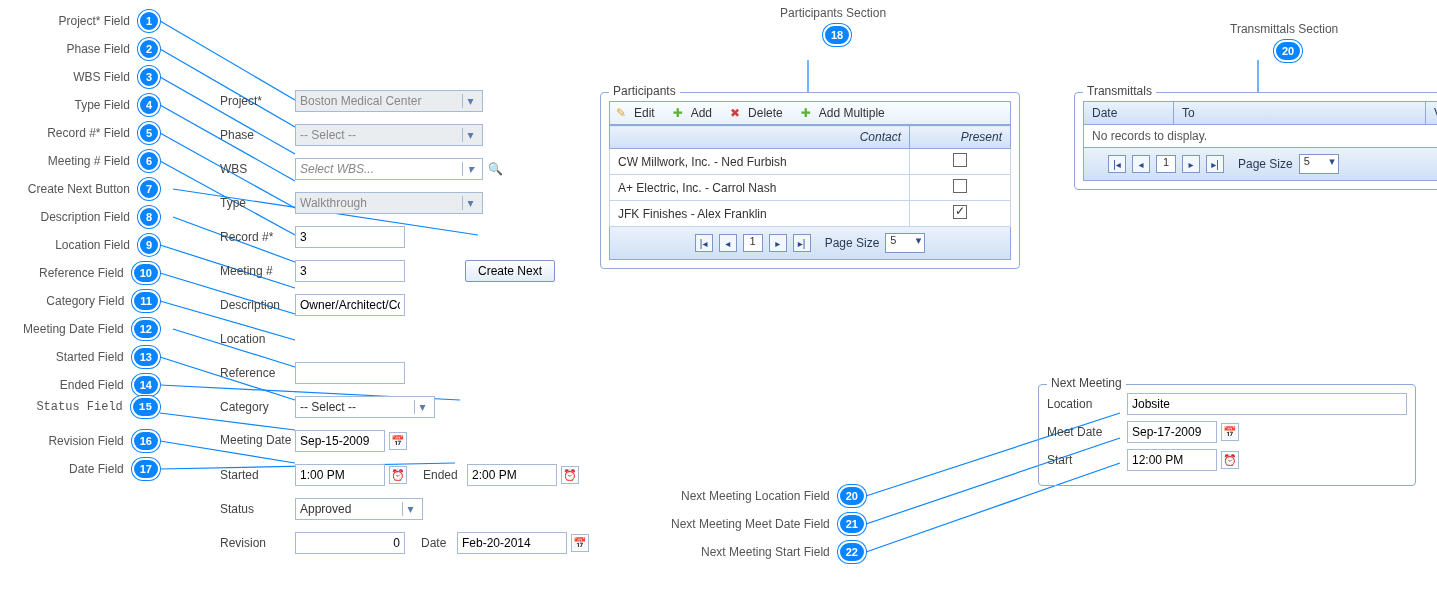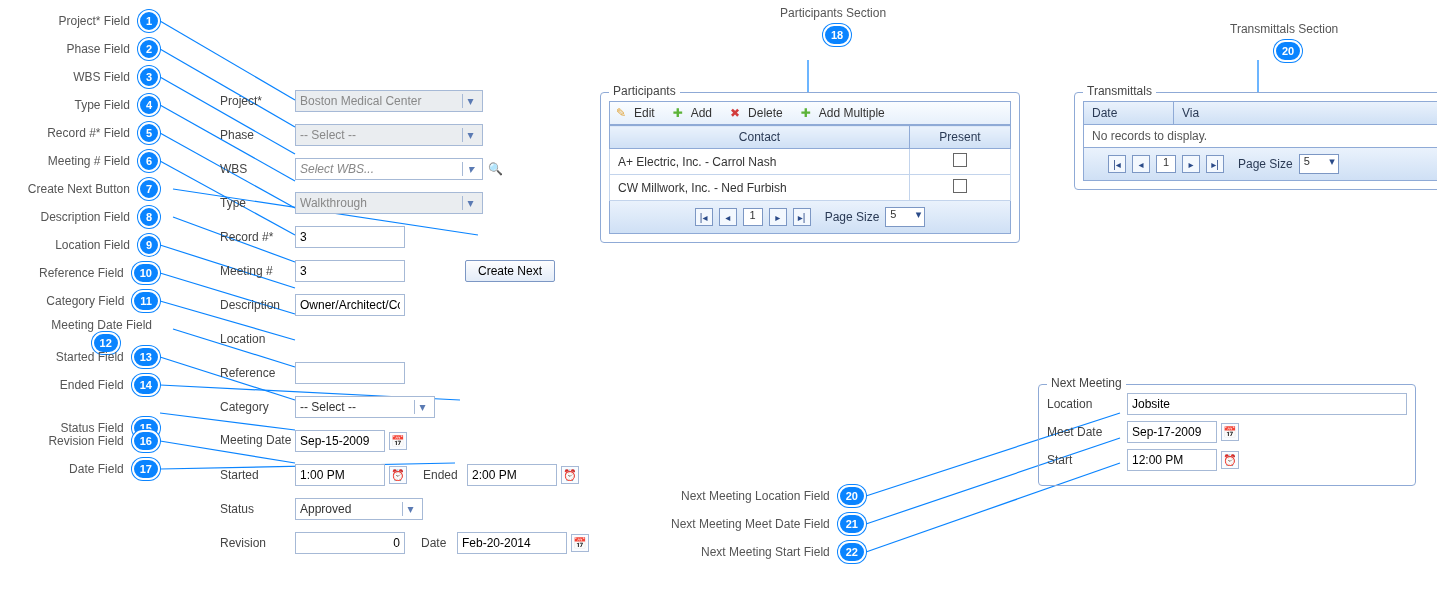--- a/index.html
+++ b/index.html
@@ -37,21 +37,21 @@
 
 
 .panel { position:absolute; border:1px solid #8faad6; border-radius:4px; padding:8px 8px 8px 8px;}
 .panel-title { position:absolute; top:-9px; left:8px; background:#fff; padding:0 4px; font-size:12px; color:#444;}
 .participants { left:600px; top:92px; width:420px; }
 .toolbar { border:1px solid #8faad6; background:linear-gradient(#fafdff,#e7f0fb); padding:4px 6px; display:flex; gap:18px; align-items:center;}
 .tbtn { display:flex; align-items:center; gap:4px; font-size:12px; color:#333; cursor:pointer;}
 .tbtn .ic{width:14px;height:14px;display:inline-block;}
 .ic-edit{color:#e0a030;} .ic-add{color:#5cb338;} .ic-del{color:#d23c3c;} .ic-addm{color:#5cb338;}
 table.grid{ width:100%; border-collapse:collapse; border:1px solid #8faad6; border-top:none;}
-table.grid th{ background:linear-gradient(#eaf2fc,#cfe0f5); border:1px solid #8faad6; text-align:center; padding:4px 8px; font-weight:normal; color:#2a3a55;}
+table.grid th{ background:linear-gradient(#eaf2fc,#cfe0f5); border:1px solid #8faad6; text-align:right; padding:4px 8px; font-weight:normal; color:#2a3a55;font-style:italic;}
 table.grid td{ border:1px solid #c3d4ec; padding:4px 8px; color:#333;}
 .pager{ border:1px solid #8faad6; border-top:none; background:linear-gradient(#eaf2fc,#cfe0f5); padding:6px; display:flex; align-items:center; justify-content:center; gap:6px;}
 .pgbtn{ width:18px;height:18px;border:1px solid #7c97c4;background:#f3f8fe;display:inline-flex;align-items:center;justify-content:center;font-size:10px;color:#2a4a88;cursor:pointer;}
 .pgnum{ width:20px;height:18px;border:1px solid #7c97c4;background:#fff;text-align:center;font-size:11px;}
 .pager-label{font-size:12px;color:#2a3a55;margin-left:8px;}
 .pgsel{ width:40px;height:20px;border:1px solid #7c97c4;background:#fff;font-size:11px;text-align:left;padding-left:4px;position:relative;}
 .pgsel:after{content:"▾";position:absolute;right:3px;color:#2a4a88;}
 
 
 .transmittals { left:1038px; top:92px; width:418px;margin-left:36px;}
@@ -141,33 +141,33 @@
       <span class="callout-badge">9</span>
     </div>
     <div class="callout" style="right: 1277px; top: 262px;">
       <span class="callout-label">Reference Field</span>
       <span class="callout-badge">10</span>
     </div>
     <div class="callout" style="right: 1277px; top: 290px;">
       <span class="callout-label">Category Field</span>
       <span class="callout-badge">11</span>
     </div>
-    <div class="callout" style="right: 1277px; top: 318px; flex-direction: column;">
+    <div class="callout" style="right: 1277px; top: 318px;">
       <span class="callout-label">Meeting Date Field</span>
       <span class="callout-badge">12</span>
     </div>
     <div class="callout" style="right: 1277px; top: 346px;">
       <span class="callout-label">Started Field</span>
       <span class="callout-badge">13</span>
     </div>
     <div class="callout" style="right: 1277px; top: 374px;">
       <span class="callout-label">Ended Field</span>
       <span class="callout-badge">14</span>
     </div>
-    <div class="callout" style="right: 1277px; top: 417px;">
+    <div class="callout" style="right: 1277px; top: 396px; font-family: Liberation Mono, monospace;">
       <span class="callout-label">Status Field</span>
       <span class="callout-badge">15</span>
     </div>
     <div class="callout" style="right: 1277px; top: 430px;">
       <span class="callout-label">Revision Field</span>
       <span class="callout-badge">16</span>
     </div>
     <div class="callout" style="right: 1277px; top: 458px;">
       <span class="callout-label">Date Field</span>
       <span class="callout-badge">17</span>
@@ -334,44 +334,49 @@
   </div>
   <table class="grid">
     <thead>
         <tr>
       <th style="width:300px;">Contact</th>
       <th>Present</th>
     </tr>
       </thead>
     <tbody id="part-rows">
         <tr>
+          <td>CW Millwork, Inc. - Ned Furbish</td>
+          <td style="text-align:center;"><span class="checkbox"></span></td>
+        </tr>
+        <tr>
           <td>A+ Electric, Inc. - Carrol Nash</td>
           <td style="text-align:center;"><span class="checkbox"></span></td>
         </tr>
         <tr>
-          <td>CW Millwork, Inc. - Ned Furbish</td>
-          <td style="text-align:center;"><span class="checkbox"></span></td>
+          <td>JFK Finishes - Alex Franklin</td>
+          <td style="text-align:center;"><span class="checkbox checked"></span></td>
         </tr>
       </tbody>
   </table>
   <div class="pager">
     <span class="pgbtn">|◂</span>
     <span class="pgbtn">◂</span>
     <span class="pgnum">1</span>
     <span class="pgbtn">▸</span>
     <span class="pgbtn">▸|</span>
     <span class="pager-label">Page Size</span>
     <span class="pgsel">5</span>
   </div>
 </div>
 
 <div class="panel transmittals">
   <div class="panel-title">Transmittals</div>
   <div class="trans-head">
     <div class="th-date">Date</div>
+    <div class="th-to">To</div>
     <div class="th-via">Via</div>
   </div>
   <div class="no-records">No records to display.</div>
   <div class="pager">
     <span class="pgbtn">|◂</span>
     <span class="pgbtn">◂</span>
     <span class="pgnum">1</span>
     <span class="pgbtn">▸</span>
     <span class="pgbtn">▸|</span>
     <span class="pager-label">Page Size</span>

